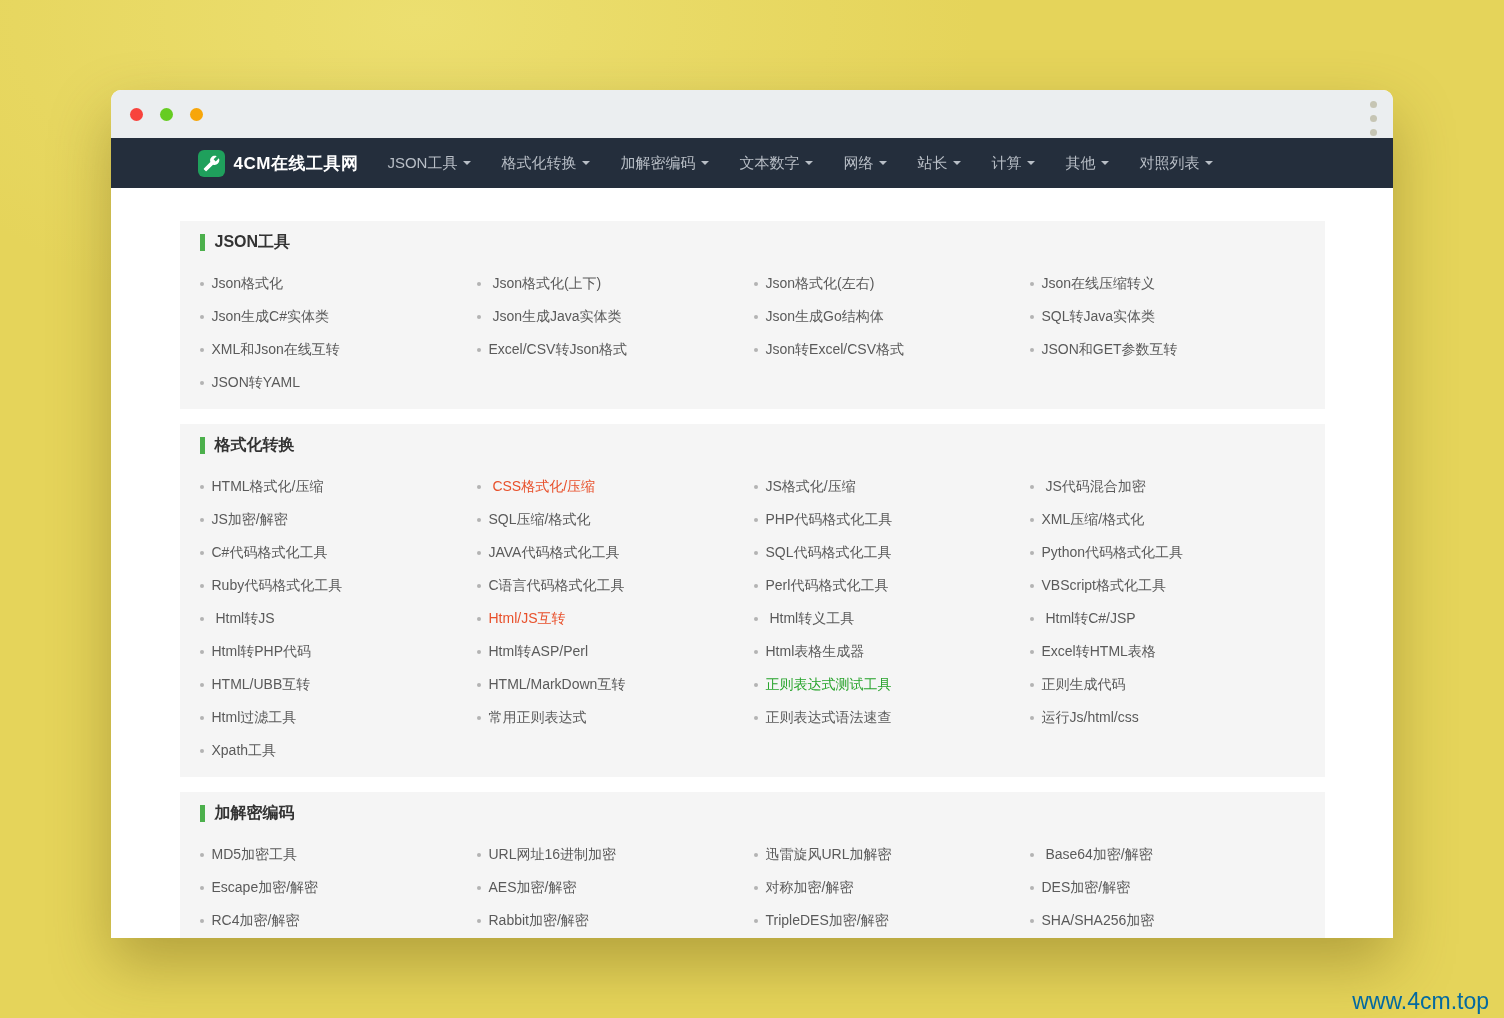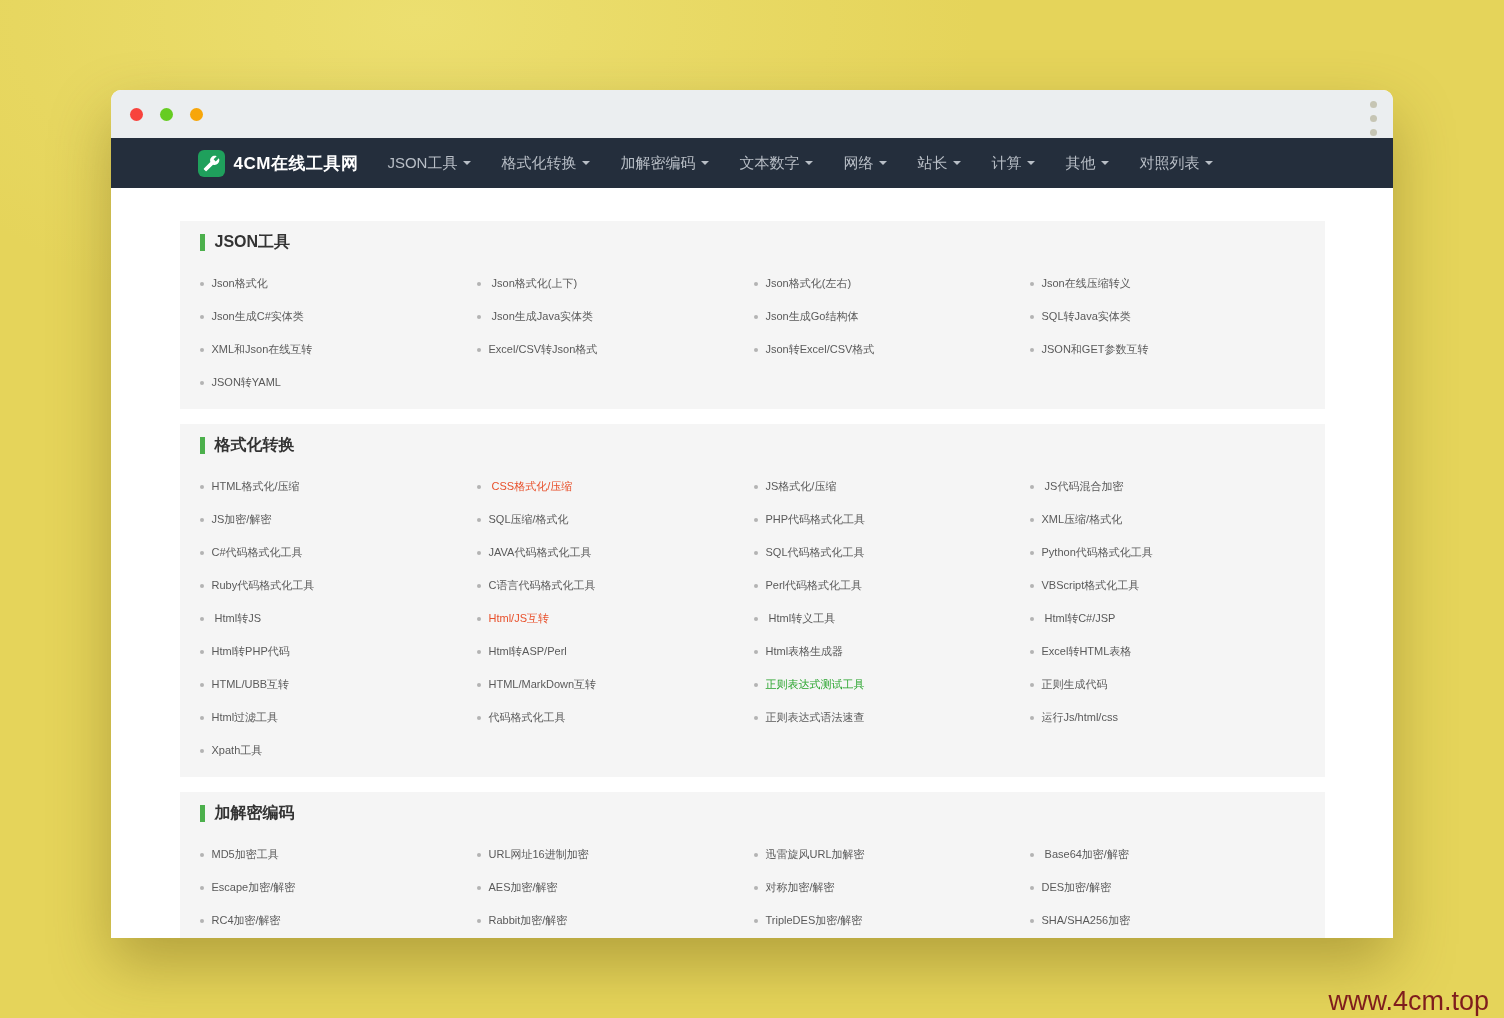--- a/index.html
+++ b/index.html
@@ -36,26 +36,26 @@
   .page{height:750px;overflow:hidden;background:#ffffff;padding-top:33px;box-sizing:border-box;}
   .container{width:1145px;margin:0 auto;}
   .panel{background:#f5f5f5;padding:10px 25px 10px 20px;box-sizing:border-box;}
   .panel + .panel{margin-top:15px;}
   .panel-head{height:22px;display:flex;align-items:center;margin-bottom:14px;}
   .bar{width:5px;height:17px;background:#4cb04c;margin-right:10px;}
   .panel-head h2{font-size:16px;font-weight:700;color:#333333;margin:0;}
   .grid{list-style:none;margin:0;padding:0;display:grid;grid-template-columns:277px 277px 276px 1fr;}
   .grid li{height:33px;display:flex;align-items:center;white-space:nowrap;overflow:hidden;}
   .dot{flex:0 0 auto;width:4px;height:4px;border-radius:50%;background:#b3b3b3;margin-right:8px;}
-  .tool{font-size:11px;color:#5a5a5a;text-decoration:none;cursor:pointer;white-space:pre;}
+  .tool{font-size:14px;color:#5a5a5a;text-decoration:none;cursor:pointer;white-space:pre;}
   .tool.red{color:#e8502b;}
   .tool.green{color:#28a42c;}
   .stub-li{align-items:flex-start !important;padding-top:8px;box-sizing:border-box;}
   
-  .watermark{position:absolute;right:15px;bottom:0px;color:#7f1d1d;font-size:27px;line-height:34px;text-align:center;}
+  .watermark{position:absolute;right:15px;bottom:0px;color:#0369a1;font-size:23px;line-height:34px;text-align:center;}
 </style>
 </head>
 <body>
 
 <div class="window">
   <div class="titlebar">
     <span class="tl-dot tl-red"></span>
     <span class="tl-dot tl-green"></span>
     <span class="tl-dot tl-orange"></span>
     <span class="kebab">
@@ -295,21 +295,21 @@
             <li>
               <span class="dot"></span>
               <a class="tool">正则生成代码</a>
             </li>
             <li>
               <span class="dot"></span>
               <a class="tool">Html过滤工具</a>
             </li>
             <li>
               <span class="dot"></span>
-              <a class="tool">代码格式化工具</a>
+              <a class="tool">常用正则表达式</a>
             </li>
             <li>
               <span class="dot"></span>
               <a class="tool">正则表达式语法速查</a>
             </li>
             <li>
               <span class="dot"></span>
               <a class="tool">运行Js/html/css</a>
             </li>
             <li>

